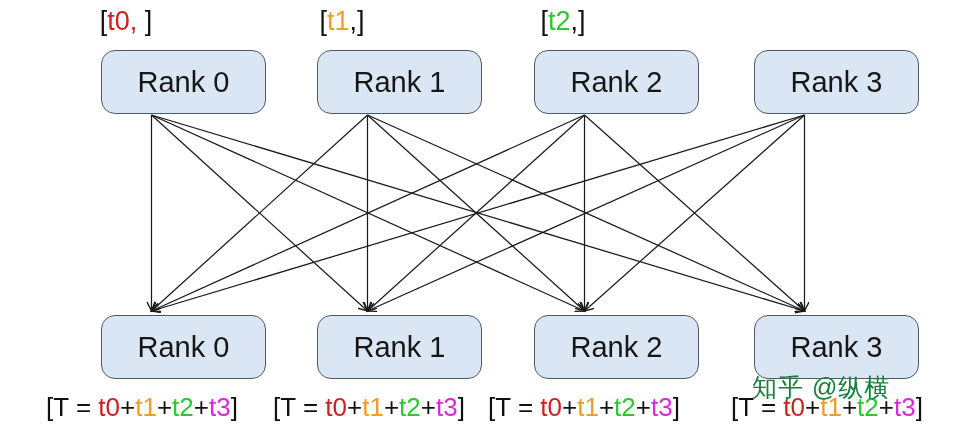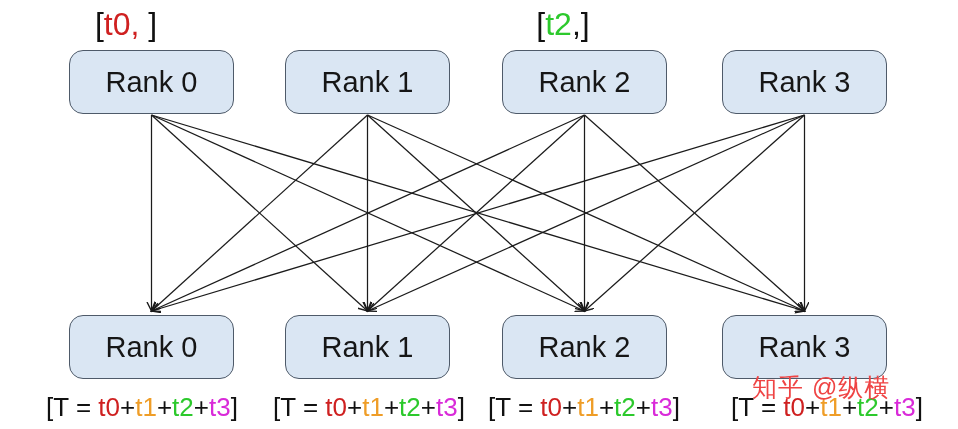--- a/index.html
+++ b/index.html
@@ -5,37 +5,37 @@
   html,body{margin:0;padding:0;background:#ffffff;}
   .stage{
     position:relative;width:958px;height:429px;background:#ffffff;overflow:hidden;
     font-family:"Liberation Sans",sans-serif;
   }
   .edges{position:absolute;left:0;top:0;width:958px;height:429px;}
   .box{
     position:absolute;width:165px;height:64px;
     background:#dae6f3;border:1.6px solid #4e5a69;border-radius:14px;
     display:flex;align-items:center;justify-content:center;
-    font-size:29px;color:#161616;box-sizing:border-box;z-index:2;
+    font-size:29px;color:#161616;box-sizing:border-box;z-index:2;margin-left:32px;
   }
   .row-top{top:50px}
   .row-bottom{top:315px}
   .c0{left:69px}.c1{left:285px}.c2{left:502px}.c3{left:722px}
   .toplabel{
     position:absolute;top:6px;width:170px;text-align:center;
-    font-size:32px;color:#111111;white-space:pre;z-index:3;
+    font-size:27px;color:#111111;white-space:pre;z-index:3;
   }
   .tl0{left:41px}.tl1{left:257px}.tl2{left:478px}.tl3{left:693px}
   .botlabel{
     position:absolute;top:392px;width:240px;text-align:center;
     font-size:26px;color:#111111;white-space:pre;z-index:3;
   }
   .bl0{left:22px}.bl1{left:249px}.bl2{left:464px}.bl3{left:707px}
   .watermark{
-    position:absolute;left:752px;top:371px;font-size:25px;color:#ef4444;
+    position:absolute;left:752px;top:371px;font-size:25px;color:#15803d;
     letter-spacing:1px;z-index:6;white-space:pre;
   }
 </style>
 </head>
 <body>
 
 <div class="stage">
 
   <svg id="edges" class="edges" width="958" height="429" viewBox="0 0 958 429" xmlns="http://www.w3.org/2000/svg">
     <defs>
@@ -55,20 +55,21 @@
       <line x1="584.5" y1="115" x2="367.5" y2="311" stroke="#1b1b1b" stroke-width="1.25" marker-end="url(#arr)"></line>
       <line x1="584.5" y1="115" x2="584.5" y2="311" stroke="#1b1b1b" stroke-width="1.25" marker-end="url(#arr)"></line>
       <line x1="584.5" y1="115" x2="804.5" y2="311" stroke="#1b1b1b" stroke-width="1.25" marker-end="url(#arr)"></line>
       <line x1="804.5" y1="115" x2="151.5" y2="311" stroke="#1b1b1b" stroke-width="1.25" marker-end="url(#arr)"></line>
       <line x1="804.5" y1="115" x2="367.5" y2="311" stroke="#1b1b1b" stroke-width="1.25" marker-end="url(#arr)"></line>
       <line x1="804.5" y1="115" x2="584.5" y2="311" stroke="#1b1b1b" stroke-width="1.25" marker-end="url(#arr)"></line>
       <line x1="804.5" y1="115" x2="804.5" y2="311" stroke="#1b1b1b" stroke-width="1.25" marker-end="url(#arr)"></line>
     </svg>
 
   <div class="toplabel tl0"><span style="color: rgb(17, 17, 17);">[</span><span style="color: rgb(207, 32, 32);">t0,</span><span style="color: rgb(17, 17, 17);"> ]</span></div>
+  <div class="toplabel tl1"><span style="color: rgb(17, 17, 17);">[</span><span style="color: rgb(239, 157, 39);">t1</span><span style="color: rgb(17, 17, 17);">,]</span></div>
   <div class="toplabel tl2"><span style="color: rgb(17, 17, 17);">[</span><span style="color: rgb(44, 201, 44);">t2</span><span style="color: rgb(17, 17, 17);">,]</span></div>
 
   <div class="box row-top c0">
       <span>Rank 0</span>
     </div>
   <div class="box row-top c1">
       <span>Rank 1</span>
     </div>
   <div class="box row-top c2">
       <span>Rank 2</span>

